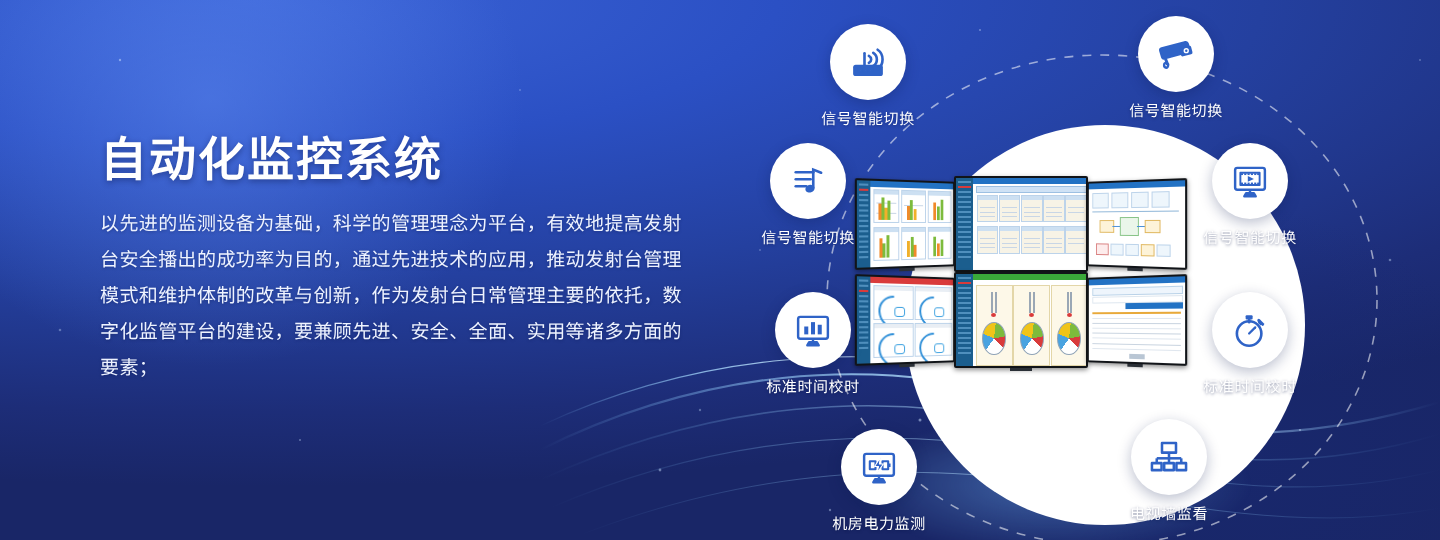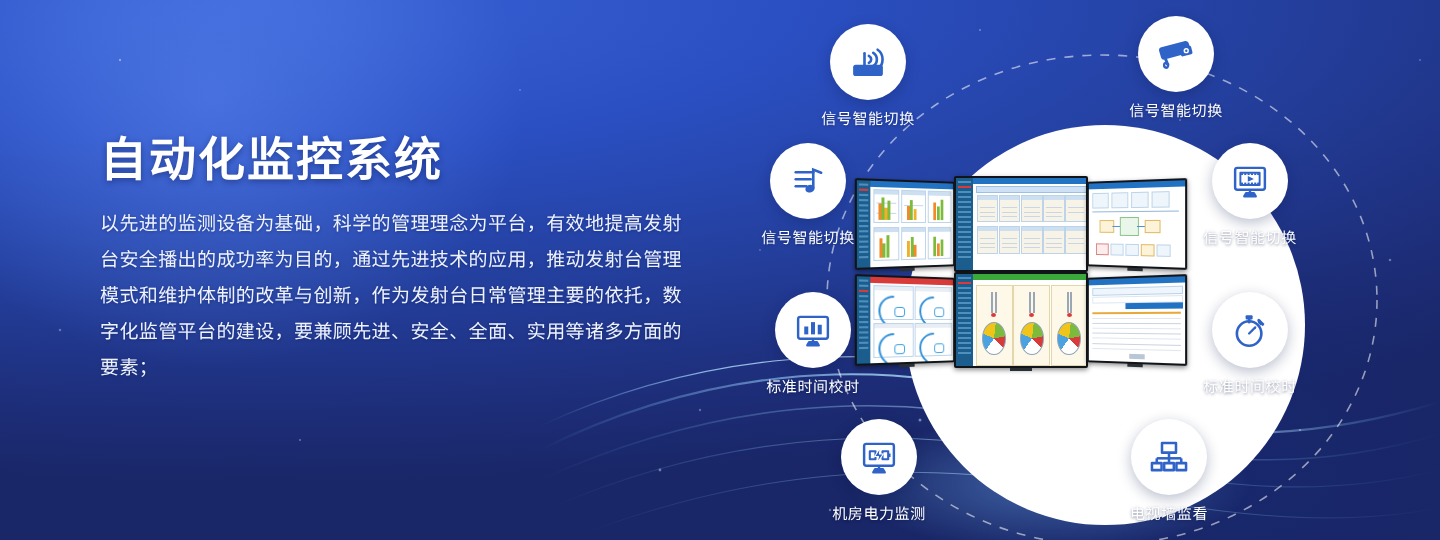--- a/index.html
+++ b/index.html
@@ -534,21 +534,21 @@
           <rect x="19" y="7" width="8" height="5" rx="1.2" fill="#2f63c7" stroke="none"></rect>
           <line x1="23" y1="12" x2="23" y2="15"></line>
           <path d="M34 13 L38.5 17.5" stroke-width="3.4"></path>
           <rect x="33.2" y="14.4" width="5" height="3.4" rx="1" fill="#2f63c7" stroke="none" transform="rotate(45 35.7 16.1)"></rect>
           <line x1="23" y1="28" x2="30" y2="21" stroke-width="2.6"></line>
         </svg>
       </div>
       <div class="lbl">标准时间校时</div>
     </div>
 
-    <div class="node" style="left:81px;top:419px;width:156px;">
+    <div class="node" style="left:81px;top:429px;width:156px;">
       <div class="disc">
         <svg width="42" height="42" viewBox="0 0 48 48" fill="none" stroke="#2f63c7" stroke-width="2.8" stroke-linejoin="round">
           <rect x="7" y="9" width="34" height="25" rx="2.5"></rect>
           <path d="M13.5 17.5 L20 17.5 L20 26.5 L13.5 26.5 Z" stroke-width="2.4"></path>
           <path d="M28 17.5 L34.5 17.5 L34.5 26.5 L28 26.5 Z" stroke-width="2.4"></path>
           <rect x="35.2" y="20" width="2" height="4" fill="#2f63c7" stroke="none"></rect>
           <path d="M25.5 13 L19 23.5 L23.5 23.5 L21.5 31 L29 20.5 L24.5 20.5 Z" fill="#2f63c7" stroke="#ffffff" stroke-width="1.2"></path>
           <line x1="24" y1="34" x2="24" y2="38"></line>
           <path d="M17.5 41.5 L19.5 38 L28.5 38 L30.5 41.5 Z" fill="#2f63c7"></path>
         </svg>

